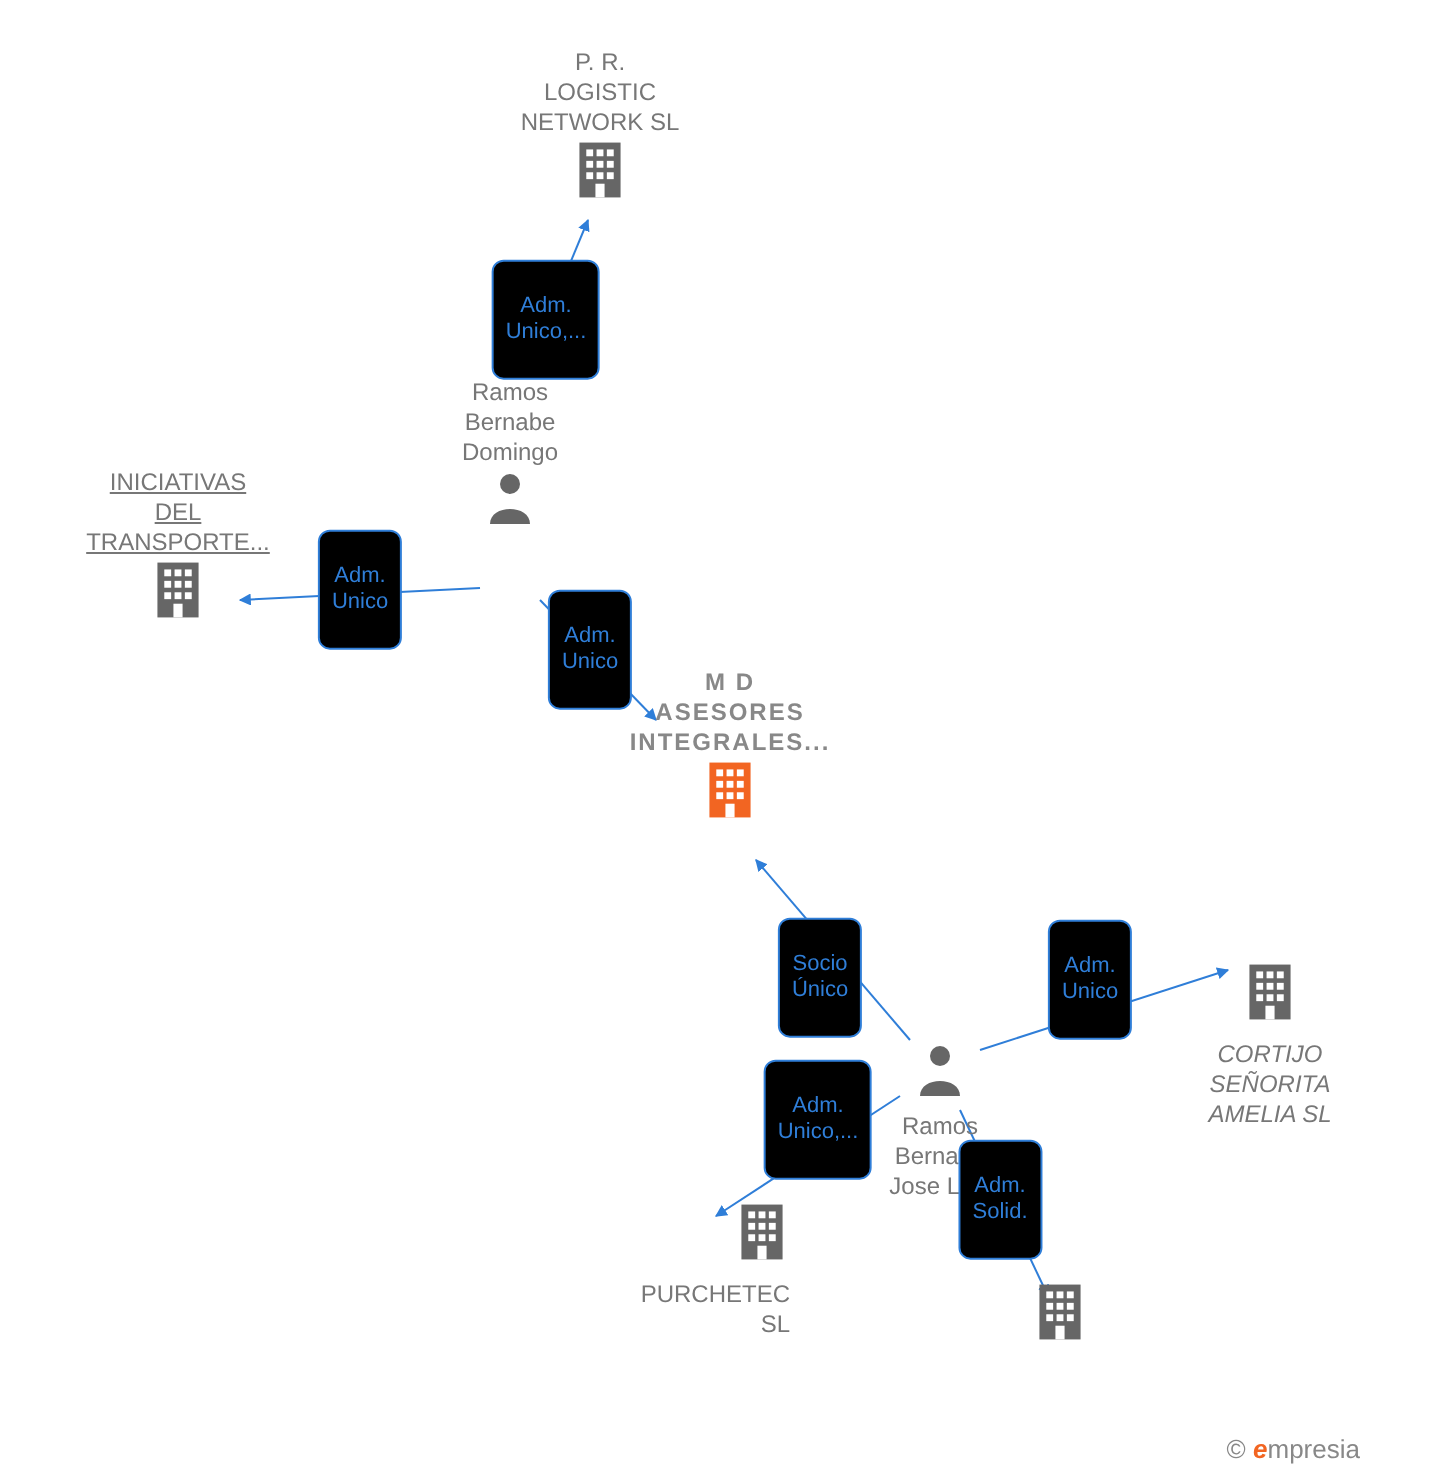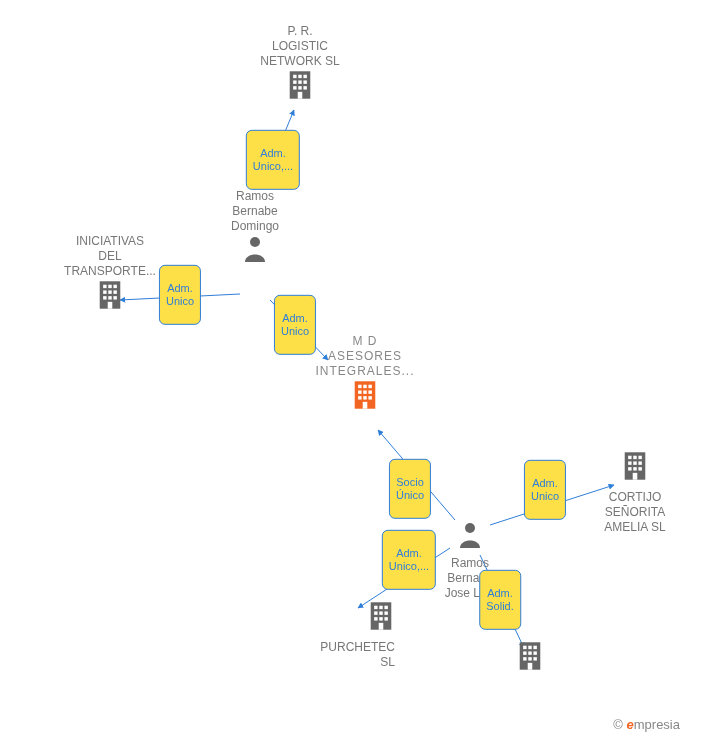--- a/index.html
+++ b/index.html
@@ -30,39 +30,39 @@
     line-height: 1.25;
     width: 120px;
     transform: translateX(-60px);
   }
   .node .label {
     margin-top: 4px;
     white-space: pre-line;
   }
   .node.center-node .label {
     color: #888;
-    font-weight: normal;
+    font-weight: bold;
     letter-spacing: 1px;
   }
   .building {
     width: 28px; height: 32px;
     margin: 0 auto;
     fill: #666;
   }
   .building.orange { fill: #f26522; }
   .person {
     width: 24px; height: 28px;
     margin: 0 auto;
     fill: #666;
   }
   .rel-badge {
     position: absolute;
     border: 1px solid #2f7ed8;
     color: #2f7ed8;
-    background: #fde047;
+    background: #000000;
     font-size: 11px;
     line-height: 1.2;
     padding: 16px 6px;
     border-radius: 6px;
     text-align: center;
     white-space: pre-line;
     transform: translate(-50%, -50%);
   }
   .copyright {
     position: absolute;
@@ -109,21 +109,21 @@
           <rect x="10.5" y="5" width="3" height="3" fill="#fff"></rect>
           <rect x="15" y="5" width="3" height="3" fill="#fff"></rect>
           <rect x="6" y="10" width="3" height="3" fill="#fff"></rect>
           <rect x="10.5" y="10" width="3" height="3" fill="#fff"></rect>
           <rect x="15" y="10" width="3" height="3" fill="#fff"></rect>
           <rect x="6" y="15" width="3" height="3" fill="#fff"></rect>
           <rect x="10.5" y="15" width="3" height="3" fill="#fff"></rect>
           <rect x="15" y="15" width="3" height="3" fill="#fff"></rect>
           <rect x="10" y="20" width="4" height="6" fill="#fff"></rect>
         </svg></div>
-      <div class="node" style="left: 110px; top: 230px;"><div class="label">INICIATIVAS<br>DEL<br>TRANSPORTE...</div><svg class="building" viewBox="0 0 24 28">
+      <div class="node" style="left: 89px; top: 230px; text-decoration: underline;"><div class="label">INICIATIVAS<br>DEL<br>TRANSPORTE...</div><svg class="building" viewBox="0 0 24 28">
           <rect x="3" y="2" width="18" height="24"></rect>
           <rect x="6" y="5" width="3" height="3" fill="#fff"></rect>
           <rect x="10.5" y="5" width="3" height="3" fill="#fff"></rect>
           <rect x="15" y="5" width="3" height="3" fill="#fff"></rect>
           <rect x="6" y="10" width="3" height="3" fill="#fff"></rect>
           <rect x="10.5" y="10" width="3" height="3" fill="#fff"></rect>
           <rect x="15" y="10" width="3" height="3" fill="#fff"></rect>
           <rect x="6" y="15" width="3" height="3" fill="#fff"></rect>
           <rect x="10.5" y="15" width="3" height="3" fill="#fff"></rect>
           <rect x="15" y="15" width="3" height="3" fill="#fff"></rect>
@@ -143,21 +143,21 @@
           <rect x="15" y="10" width="3" height="3" fill="#fff"></rect>
           <rect x="6" y="15" width="3" height="3" fill="#fff"></rect>
           <rect x="10.5" y="15" width="3" height="3" fill="#fff"></rect>
           <rect x="15" y="15" width="3" height="3" fill="#fff"></rect>
           <rect x="10" y="20" width="4" height="6" fill="#fff"></rect>
         </svg></div>
       <div class="node" style="left: 470px; top: 520px;"><svg class="person" viewBox="0 0 24 28">
           <circle cx="12" cy="8" r="5"></circle>
           <path d="M2 28 C2 18 22 18 22 28 Z"></path>
         </svg><div class="label">Ramos<br>Bernabe<br>Jose Luis</div></div>
-      <div class="node" style="left: 635px; top: 450px;"><svg class="building" viewBox="0 0 24 28">
+      <div class="node" style="left: 635px; top: 480px; font-style: italic;"><svg class="building" viewBox="0 0 24 28">
           <rect x="3" y="2" width="18" height="24"></rect>
           <rect x="6" y="5" width="3" height="3" fill="#fff"></rect>
           <rect x="10.5" y="5" width="3" height="3" fill="#fff"></rect>
           <rect x="15" y="5" width="3" height="3" fill="#fff"></rect>
           <rect x="6" y="10" width="3" height="3" fill="#fff"></rect>
           <rect x="10.5" y="10" width="3" height="3" fill="#fff"></rect>
           <rect x="15" y="10" width="3" height="3" fill="#fff"></rect>
           <rect x="6" y="15" width="3" height="3" fill="#fff"></rect>
           <rect x="10.5" y="15" width="3" height="3" fill="#fff"></rect>
           <rect x="15" y="15" width="3" height="3" fill="#fff"></rect>

